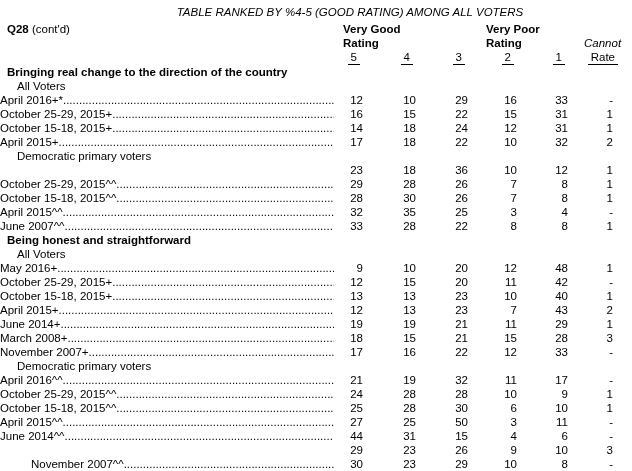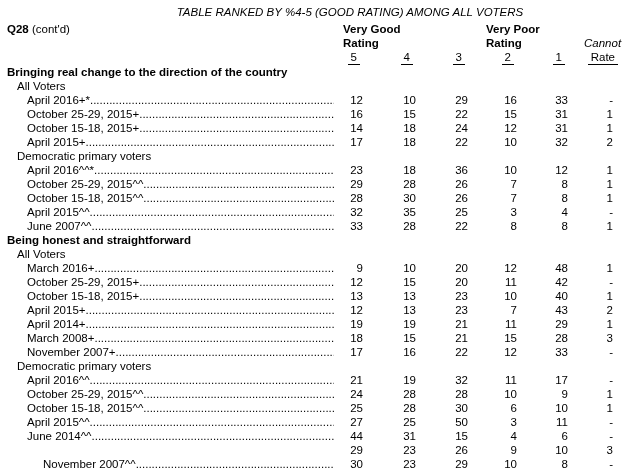--- a/index.html
+++ b/index.html
@@ -27,22 +27,22 @@
   .hd { text-align:right; }
   .hd1 { grid-column:2; padding-right:18px; }
   .hd2 { grid-column:3; padding-right:21px; }
   .hd3 { grid-column:4; padding-right:21px; }
   .hd4 { grid-column:5; padding-right:20px; }
   .hd5 { grid-column:6; padding-right:19px; }
   .hd6 { grid-column:7; text-align:right; padding-right:14px; }
   .u { display:inline-block; border-bottom:1px solid #000; padding:0 3px; }
   .section-heading { font-weight:bold; padding-left:7px; white-space:nowrap; }
   .group-heading { padding-left:17px; white-space:nowrap; }
-  .row-label-cell { display:flex; align-items:baseline; padding-left:27px; overflow:hidden; }
-  .row-label-cell.extra-indent { padding-left:43px; }
+  .row-label-cell { display:flex; align-items:baseline; overflow:hidden; }
+  .row-label-cell.extra-indent { padding-left:31px; }
   .lbl { white-space:nowrap; flex:0 0 auto; }
   .dots { flex:1 1 auto; overflow:hidden; white-space:nowrap; }
   .dots::after { content:"...................................................................................................................................................................."; }
   .num { text-align:right; white-space:nowrap; }
   .n1 { grid-column:2; padding-right:15px; }
   .n2 { grid-column:3; padding-right:18px; }
   .n3 { grid-column:4; padding-right:18px; }
   .n4 { grid-column:5; padding-right:17px; }
   .n5 { grid-column:6; padding-right:16px; }
   .n6 { grid-column:7; padding-right:19px; }
@@ -128,24 +128,20 @@
     <div class="num n2">18</div>
     <div class="num n3">22</div>
     <div class="num n4">10</div>
     <div class="num n5">32</div>
     <div class="num n6">2</div>
   </div>
 
   <div class="group-heading">Democratic primary voters</div>
 
   <div class="grid">
-    <div class="gc1 row-label-cell">
-      <span class="lbl">April 2016^^*</span>
-      <span class="dots"></span>
-    </div>
     <div class="num n1">23</div>
     <div class="num n2">18</div>
     <div class="num n3">36</div>
     <div class="num n4">10</div>
     <div class="num n5">12</div>
     <div class="num n6">1</div>
   </div>
 
   <div class="grid">
     <div class="gc1 row-label-cell">
@@ -198,21 +194,21 @@
     <div class="num n5">8</div>
     <div class="num n6">1</div>
   </div>
 
   <div class="section-heading">Being honest and straightforward</div>
 
   <div class="group-heading">All Voters</div>
 
   <div class="grid">
     <div class="gc1 row-label-cell">
-      <span class="lbl">March 2016+</span>
+      <span class="lbl">May 2016+</span>
       <span class="dots"></span>
     </div>
     <div class="num n1">9</div>
     <div class="num n2">10</div>
     <div class="num n3">20</div>
     <div class="num n4">12</div>
     <div class="num n5">48</div>
     <div class="num n6">1</div>
   </div>
 
@@ -250,21 +246,21 @@
     <div class="num n1">12</div>
     <div class="num n2">13</div>
     <div class="num n3">23</div>
     <div class="num n4">7</div>
     <div class="num n5">43</div>
     <div class="num n6">2</div>
   </div>
 
   <div class="grid">
     <div class="gc1 row-label-cell">
-      <span class="lbl">April 2014+</span>
+      <span class="lbl">June 2014+</span>
       <span class="dots"></span>
     </div>
     <div class="num n1">19</div>
     <div class="num n2">19</div>
     <div class="num n3">21</div>
     <div class="num n4">11</div>
     <div class="num n5">29</div>
     <div class="num n6">1</div>
   </div>
 

